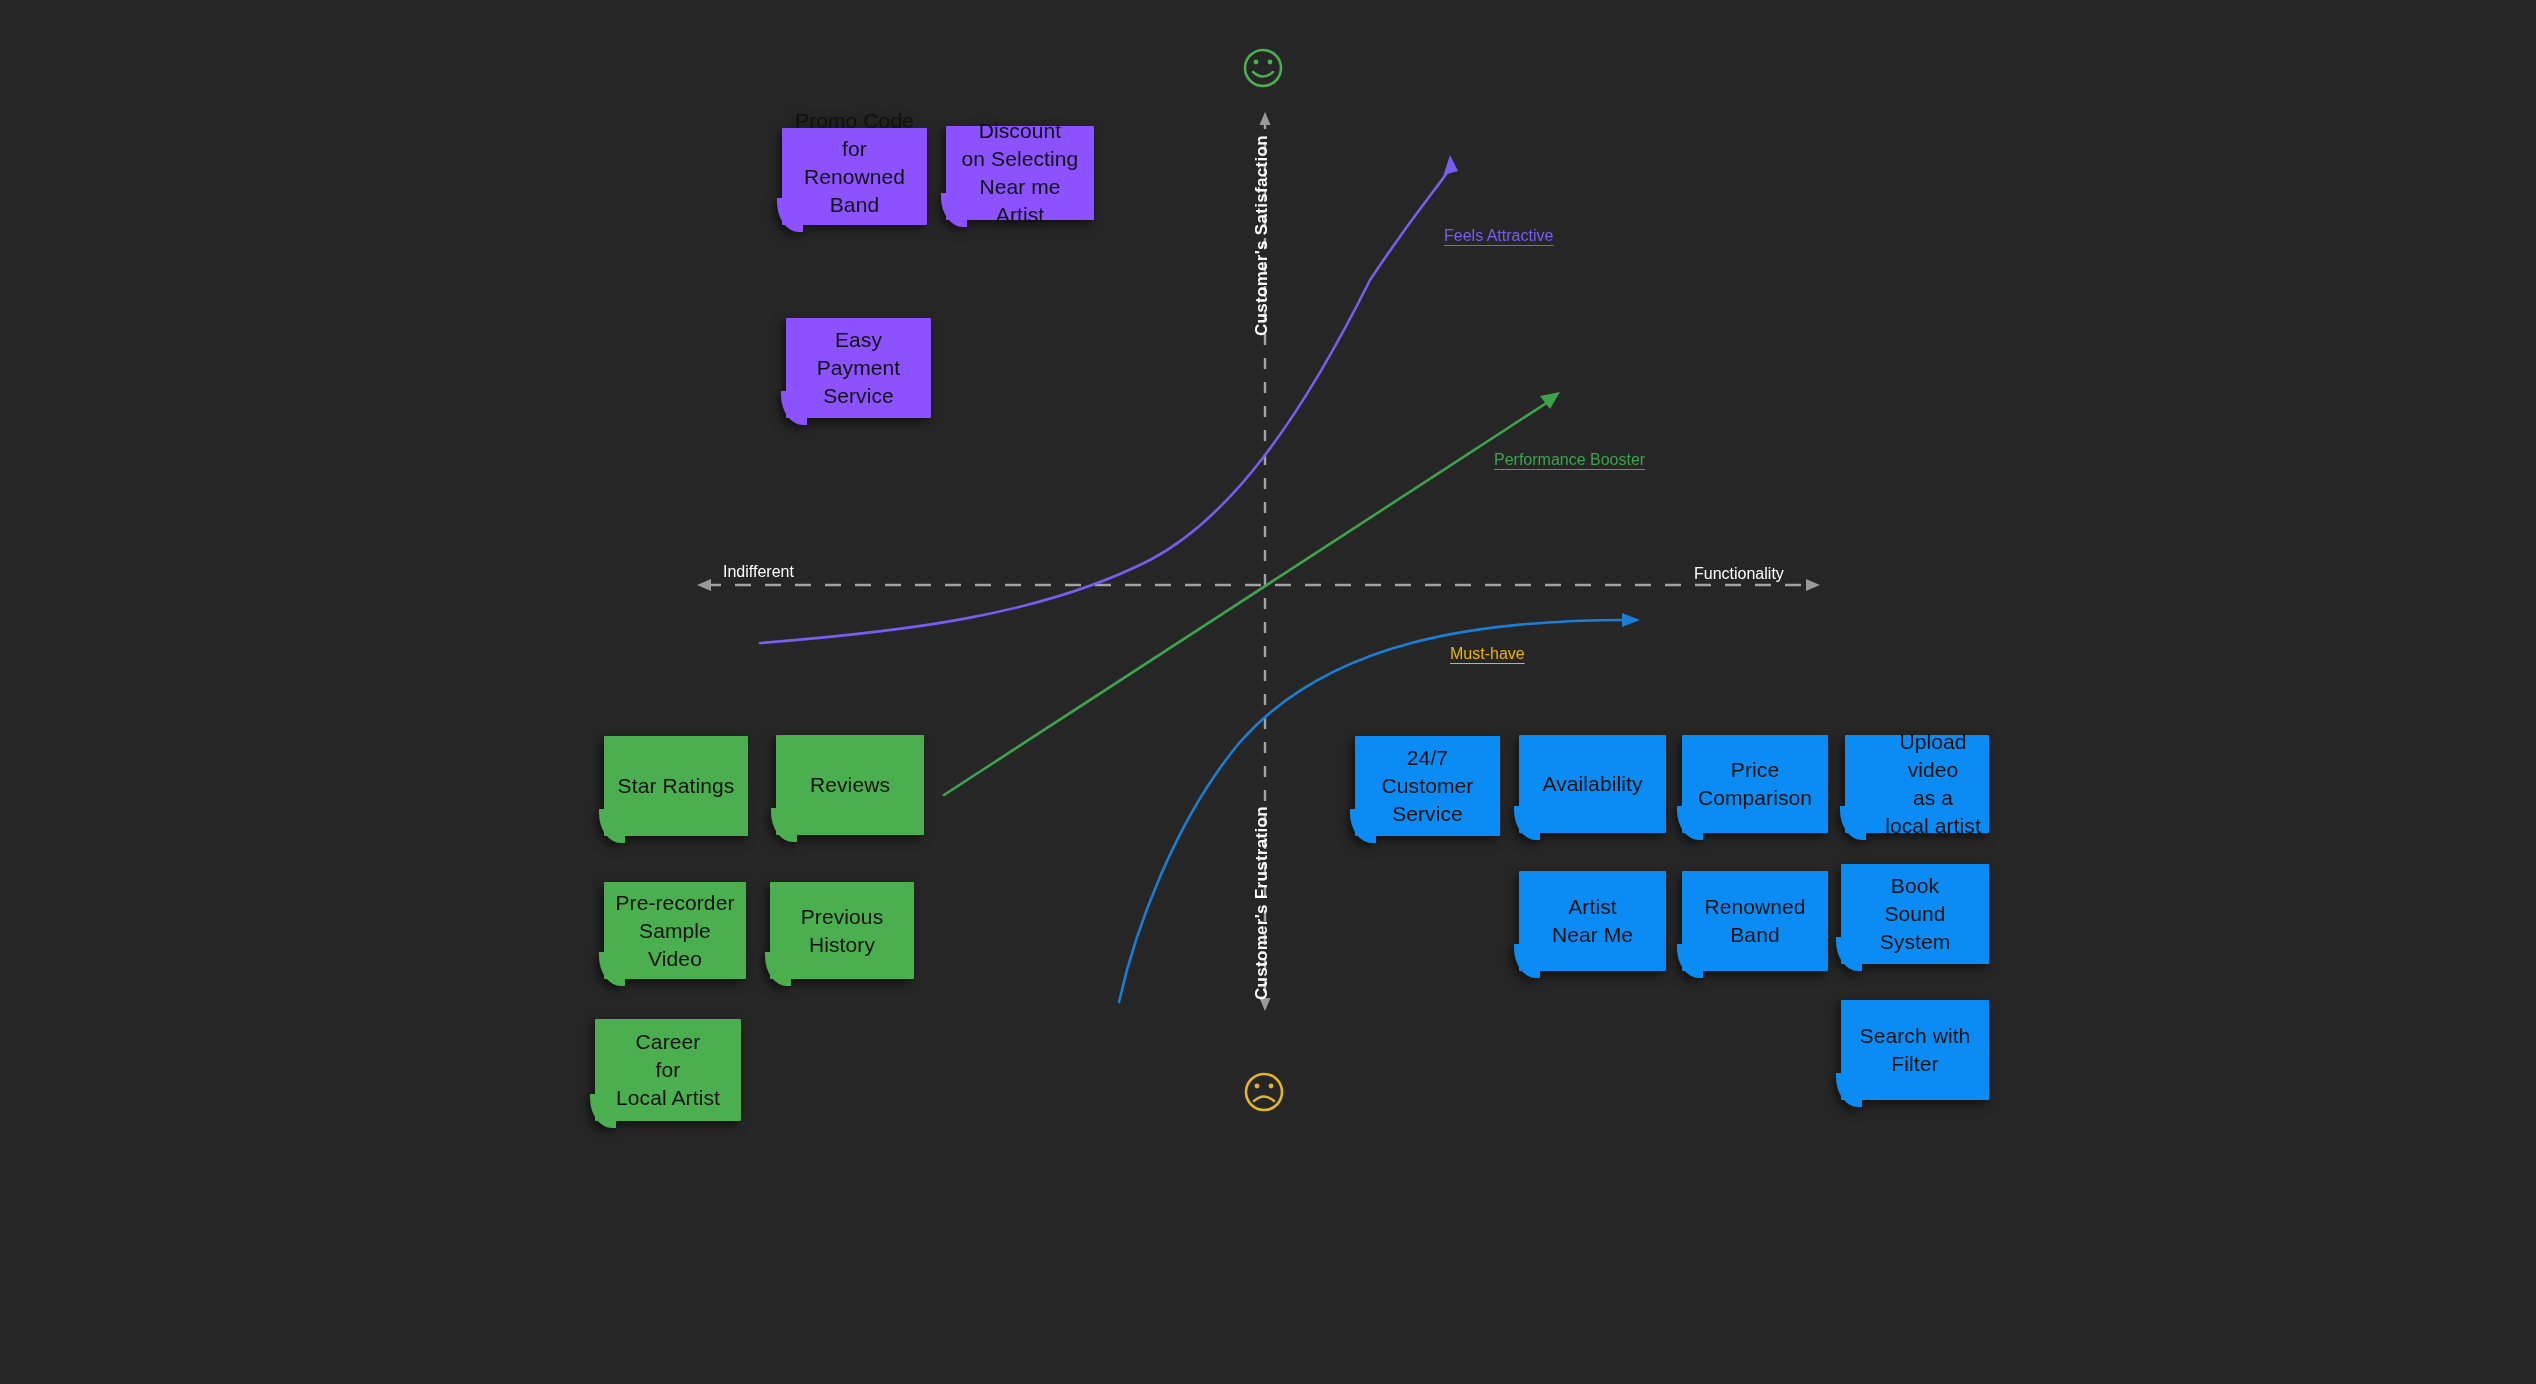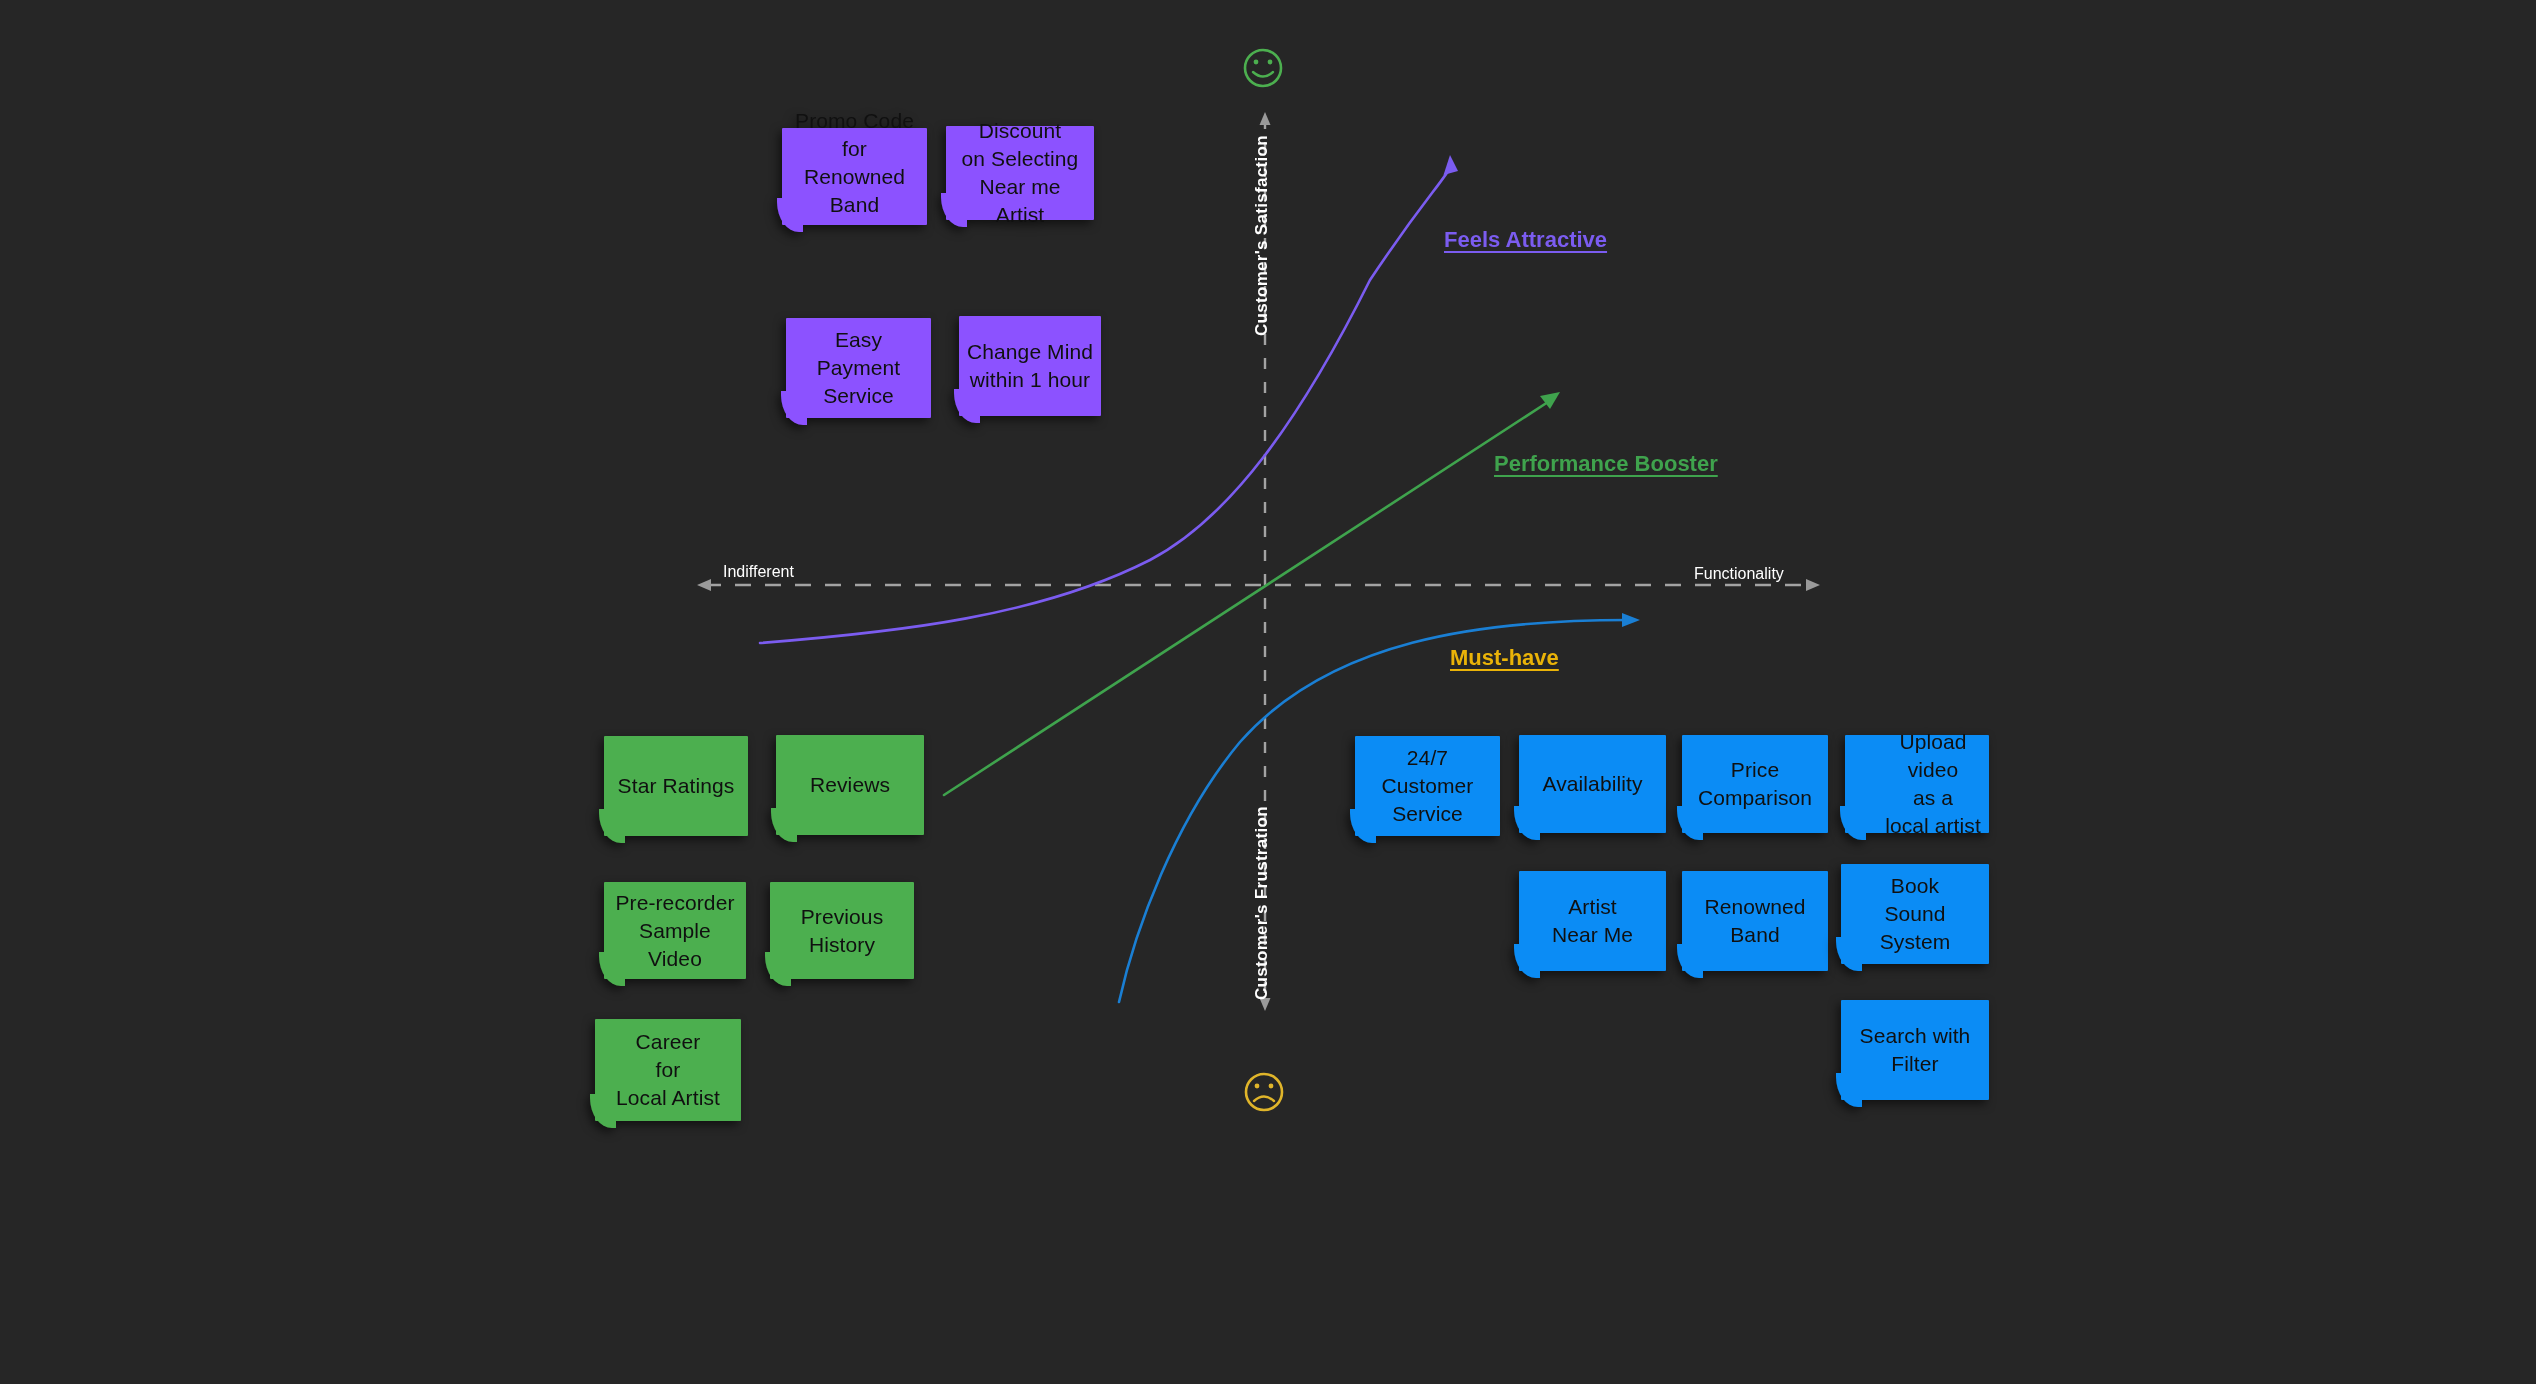--- a/index.html
+++ b/index.html
@@ -79,22 +79,22 @@
     transform-origin: 0 0;
     transform: rotate(-90deg);
     font-weight: 700;
     font-size: 17px;
     letter-spacing: 0.3px;
   }
 
   
   .curve-label {
     position: absolute;
-    font-size: 22px;
-    font-weight: 700;
+    font-size: 16px;
+    font-weight: 400;
     text-decoration: underline;
     text-underline-offset: 4px;
     white-space: nowrap;
   }
   .curve-label.attractive   { color: #7b5cf0; }
   .curve-label.performance  { color: #3fa34d; }
   .curve-label.musthave     { color: #eab308; }
 </style>
 </head>
 <body>
@@ -160,24 +160,20 @@
     <span class="note-text">Discount
 on Selecting
 Near me Artist</span>
   </div>
 
   <div class="note purple" style="left:786px; top:318px; width:145px; height:100px;">
     <span class="note-text">Easy Payment
 Service</span>
   </div>
 
-  <div class="note purple" style="left:959px; top:316px; width:142px; height:100px;">
-    <span class="note-text">Change Mind
-within 1 hour</span>
-  </div>
 
   <div class="note green" style="left:604px; top:736px; width:144px; height:100px;">
     <span class="note-text">Star Ratings</span>
   </div>
 
   <div class="note green" style="left:776px; top:735px; width:148px; height:100px;">
     <span class="note-text">Reviews</span>
   </div>
 
   <div class="note green" style="left:604px; top:882px; width:142px; height:97px;">

